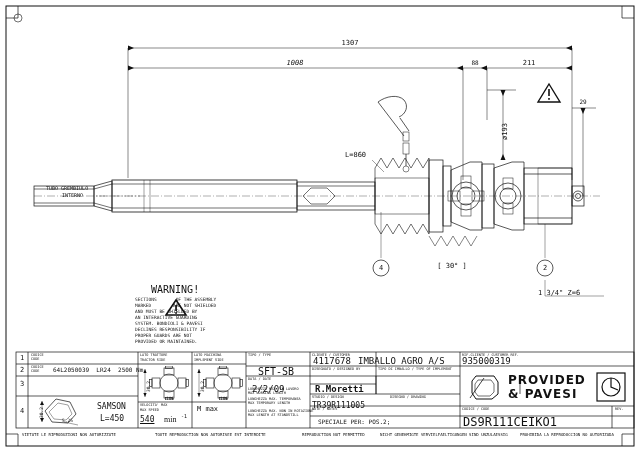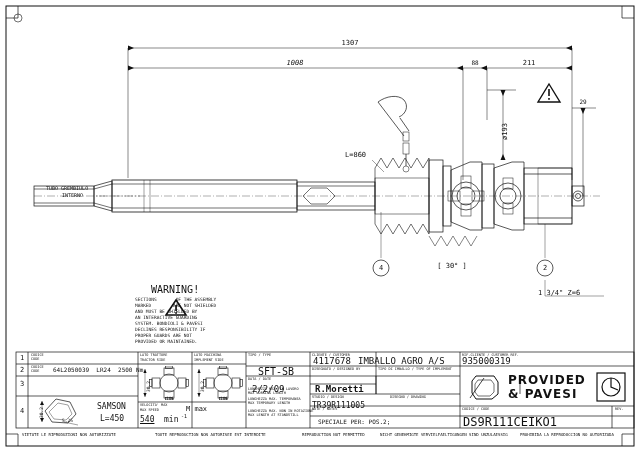--- a/index.html
+++ b/index.html
@@ -300,21 +300,21 @@
       <path d="M4 3 L2.4 7 L5.6 7z" fill="#111" stroke="none"></path>
       <path d="M4 31 L2.4 27 L5.6 27z" fill="#111" stroke="none"></path>
       <line x1="14" y1="37" x2="44" y2="37" stroke-width="0.4"></line>
     </g>
   </svg>
   <div class="t f45 rot" style="left:147px;top:392px;">30.2</div>
   <div class="t f45 ctr" style="left:170px;top:397px;">106</div>
   <div class="t f35" style="left:140px;top:404px;">VELOCITA' MAX</div>
   <div class="t f35" style="left:140px;top:408.5px;">MAX SPEED</div>
   <div class="t f8" style="left:140px;top:416px;text-decoration:underline;">540</div>
-  <div class="t f8" style="left:164px;top:416px;">min</div>
+  <div class="t f8" style="left:164px;top:416px;font-family:Liberation Serif, serif;">min</div>
   <div class="t f5" style="left:181px;top:414px;">-1</div>
 
   <div class="t f35" style="left:194px;top:354px;">LATO MACCHINA</div>
   <div class="t f35" style="left:194px;top:358.5px;">IMPLEMENT SIDE</div>
   <svg class="abs" style="left:195px;top:366px" width="52" height="34">
     <g stroke="#111" fill="none" stroke-width="0.6">
       <circle cx="28" cy="17" r="9"></circle>
       <rect x="23" y="2" width="10" height="7"></rect>
         <rect x="24.6" y="0" width="6.8" height="2.4"></rect>
       <rect x="23" y="25" width="10" height="7"></rect>
@@ -324,21 +324,21 @@
       <rect x="37" y="12" width="8" height="10"></rect>
         <rect x="45" y="13.6" width="2.4" height="6.8"></rect>
       <line x1="4" y1="3" x2="4" y2="31" stroke-width="0.4"></line>
       <path d="M4 3 L2.4 7 L5.6 7z" fill="#111" stroke="none"></path>
       <path d="M4 31 L2.4 27 L5.6 27z" fill="#111" stroke="none"></path>
       <line x1="14" y1="37" x2="44" y2="37" stroke-width="0.4"></line>
     </g>
   </svg>
   <div class="t f45 rot" style="left:201px;top:392px;">30.2</div>
   <div class="t f45 ctr" style="left:224px;top:397px;">106</div>
-  <div class="t f7" style="left:186px;top:406px;">M max</div>
+  <div class="t f7" style="left:197px;top:406px;">M max</div>
 
   <div class="t f35" style="left:248px;top:354px;">TIPO / TYPE</div>
   <div class="t f10" style="left:258px;top:367px;">SFT-SB</div>
   <div class="t f35" style="left:248px;top:378px;">DATA / DATE</div>
   <div class="t f9" style="left:252px;top:385px;">2/2/09</div>
 
   <div class="t f35" style="left:312px;top:354px;">CLIENTE / CUSTOMER</div>
   <div class="t f9" style="left:313px;top:357px;">4117678</div>
   <div class="t f9" style="left:358px;top:357px;">IMBALLO AGRO A/S</div>
   <div class="t f35" style="left:312px;top:368px;">DISEGNATO / DESIGNED BY</div>

